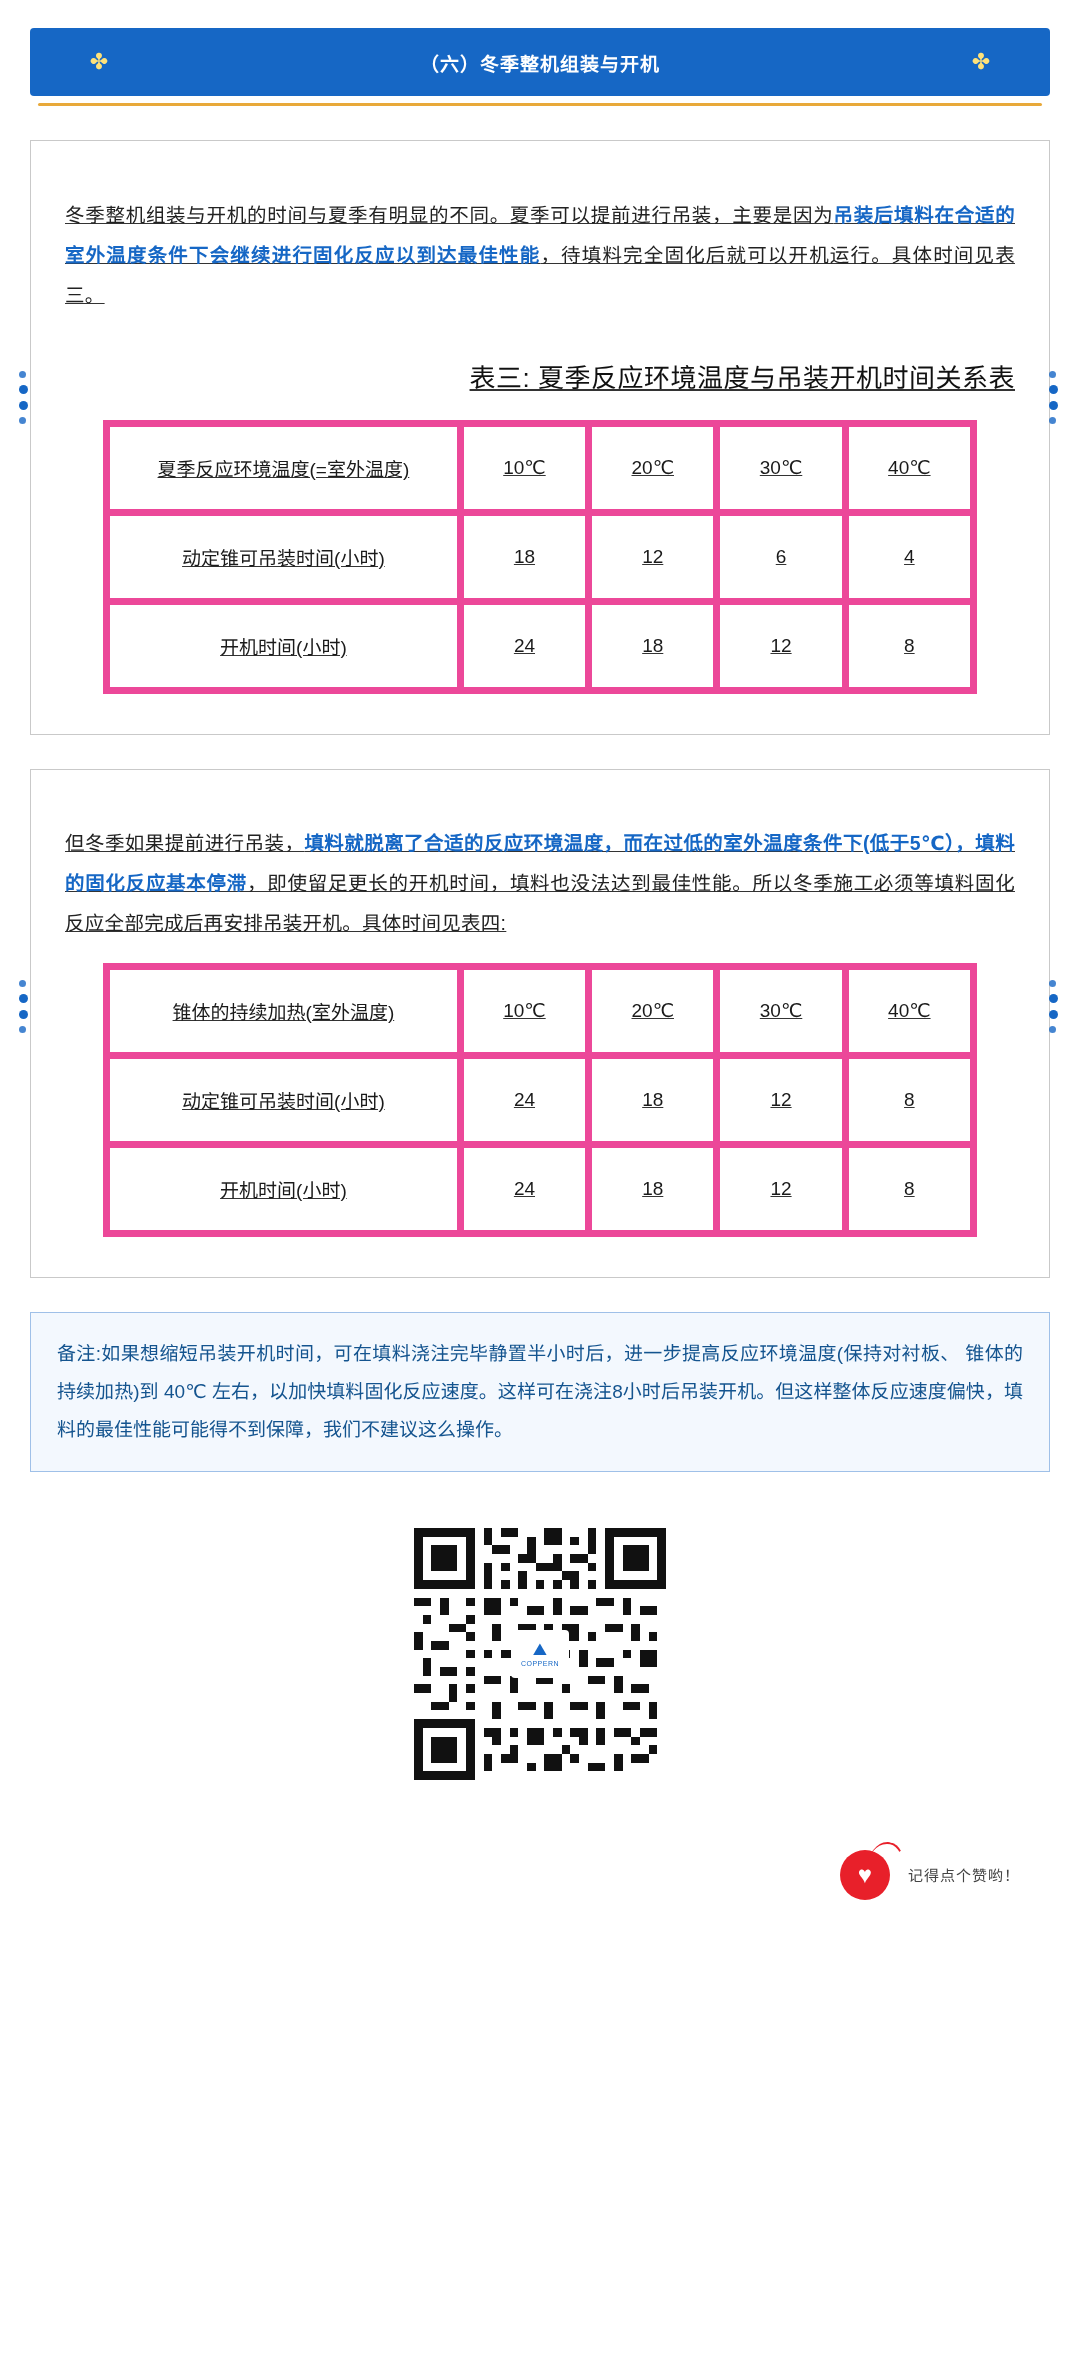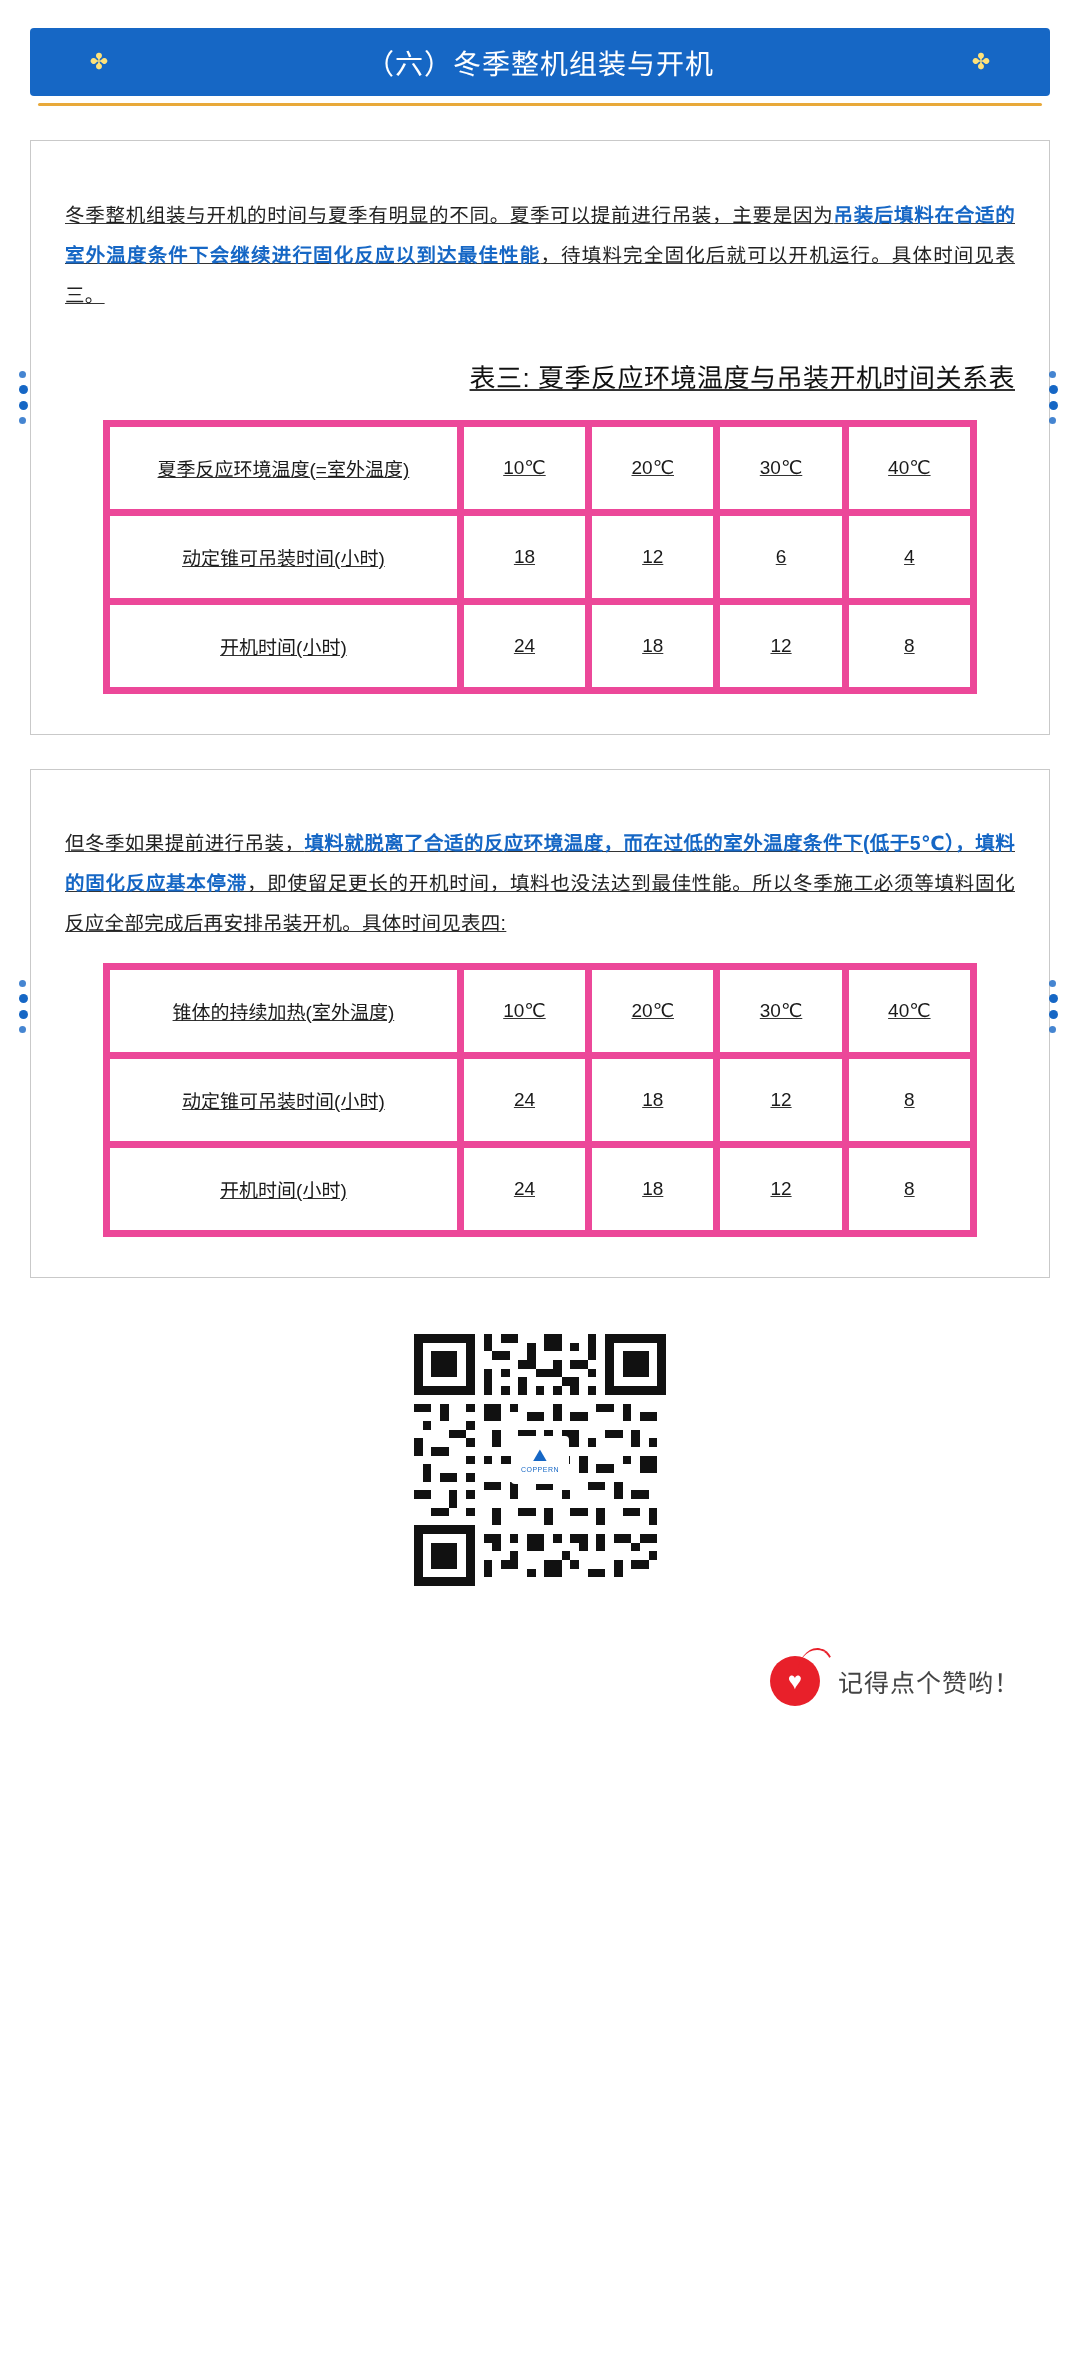--- a/index.html
+++ b/index.html
@@ -30,23 +30,23 @@
     position: relative;
     height: 68px;
     background: #1667c5;
     border-radius: 4px;
     display: flex;
     align-items: center;
     justify-content: center;
   }
   .header-title {
     color: #ffffff;
-    font-size: 28px;
+    font-size: 19px;
     letter-spacing: 1px;
-    font-weight: 400;
+    font-weight: 700;
   }
   .header-orn {
     position: absolute;
     top: 50%;
     transform: translateY(-50%);
     width: 26px;
     height: 26px;
     color: #ffe27a;
     font-size: 22px;
     line-height: 26px;
@@ -212,21 +212,21 @@
     right: -16px;
     top: -8px;
     width: 34px;
     height: 22px;
     border-top: 2px solid #e8202a;
     border-right: 2px solid transparent;
     border-radius: 50% 50% 0 0 / 100% 100% 0 0;
     transform: rotate(12deg);
   }
   .footer-text {
-    font-size: 25px;
+    font-size: 15px;
     color: #444;
     letter-spacing: 1px;
     text-align: right;
   }
 </style>
 </head>
 <body>
 
 <div class="page">
 
@@ -325,20 +325,23 @@
         <td class="label">开机时间(小时)</td>
         <td>24</td>
         <td>18</td>
         <td>12</td>
         <td>8</td>
       </tr>
     </tbody>
       </table>
   </div>
 
+  <div class="note-box">
+    <div class="note-text">备注:如果想缩短吊装开机时间，可在填料浇注完毕静置半小时后，进一步提高反应环境温度(保持对衬板、 锥体的持续加热)到 40℃ 左右，以加快填料固化反应速度。这样可在浇注8小时后吊装开机。但这样整体反应速度偏快，填料的最佳性能可能得不到保障，我们不建议这么操作。</div>
+  </div>
 
   <div class="qr-wrap">
     <svg class="qr-canvas" viewBox="0 0 29 29" shape-rendering="crispEdges">
       <rect width="29" height="29" fill="#ffffff"></rect>
       <g fill="#111111">
 
         <rect x="0" y="0" width="7" height="1"></rect>
           <rect x="0" y="6" width="7" height="1"></rect>
         <rect x="0" y="0" width="1" height="7"></rect>
           <rect x="6" y="0" width="1" height="7"></rect>

